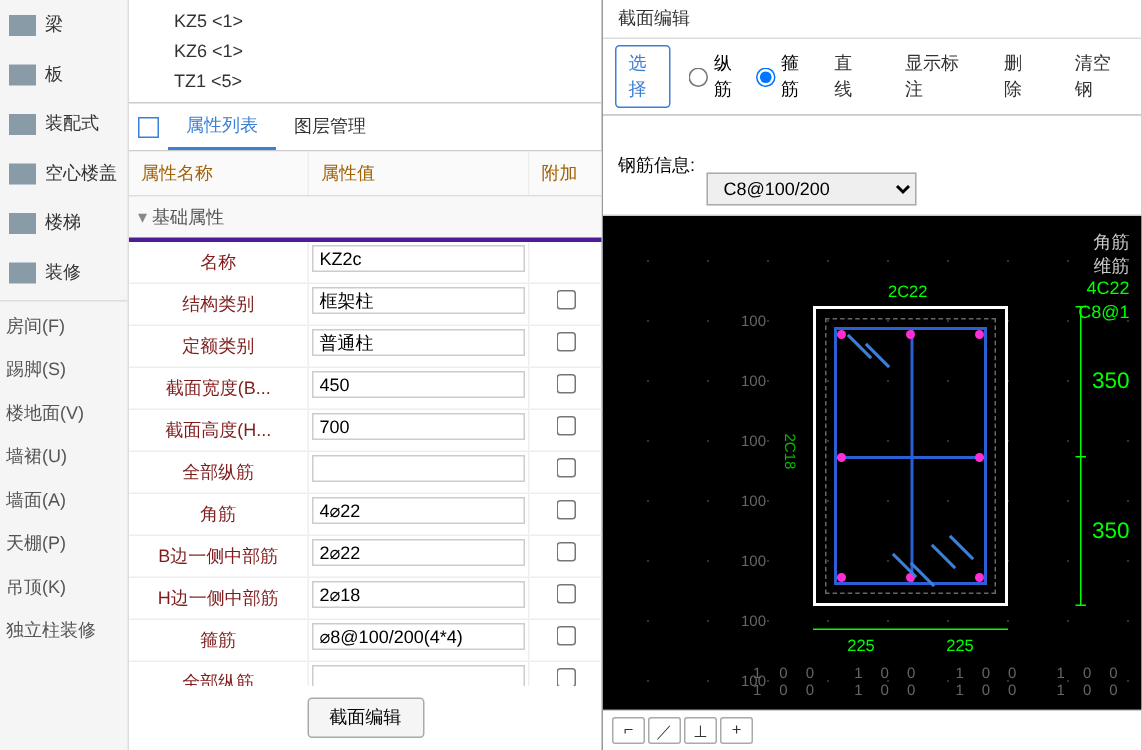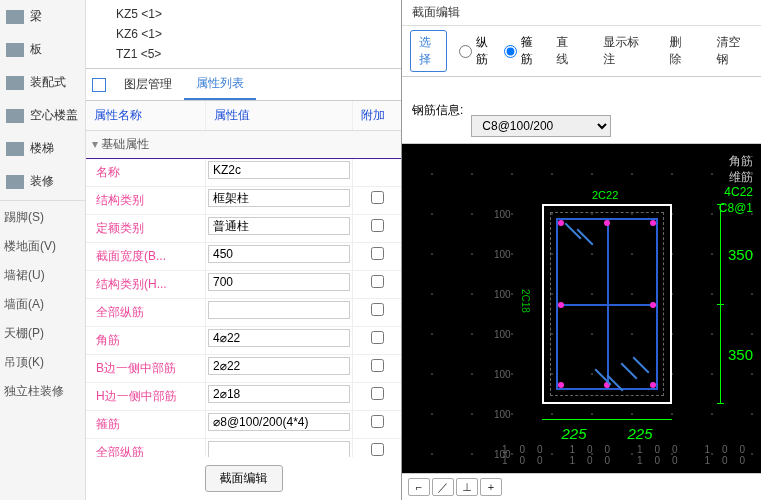--- a/index.html
+++ b/index.html
@@ -13,30 +13,30 @@
 .mid-col { width: 316px; display: flex; flex-direction: column; border-right: 1px solid #999; }
 .tree { padding: 4px 10px; color: #333; }
 .tree .ti { padding: 3px 20px; cursor: pointer; }
 
 .tabbar { display: flex; align-items: center; border-top: 1px solid #ccc; border-bottom: 1px solid #ccc; padding: 0 6px; }
 .tabbar .sq { width: 14px; height: 14px; border: 1px solid #3b7fd6; margin-right: 6px; }
 .tabbar .tab { padding: 6px 12px; color: #333; cursor: pointer; }
 .tabbar .tab.active { color: #3b7fd6; border-bottom: 2px solid #3b7fd6; }
 
 .prop-head { display: flex; border-bottom: 1px solid #ddd; background: #fafafa; }
-.prop-head div { padding: 6px 8px; color: #1d4ed8; }
+.prop-head div { padding: 6px 8px; color: #a16207; }
 .prop-head .c1 { width: 120px; border-right: 1px solid #eee; }
 .prop-head .c2 { flex: 1; border-right: 1px solid #eee; }
 .prop-head .c3 { width: 48px; }
 
 .props { flex: 1; overflow: auto; }
-.grp { background: #f8f8f8; padding: 5px 6px; color: #555; border-bottom: 1px solid #4c1d95; }
+.grp { background: #f8f8f8; padding: 5px 6px; color: #555; border-bottom: 3px solid #4c1d95; }
 .grp::before { content: "▾ "; color: #888; }
 .row { display: flex; border-bottom: 1px solid #eee; }
-.row .lbl { width: 120px; padding: 5px 10px; color: #ec4899; border-right: 1px solid #eee; }
+.row .lbl { width: 120px; padding: 5px 10px; color: #7f1d1d; border-right: 1px solid #eee; text-align: center; }
 .row .val { flex: 1; padding: 2px; border-right: 1px solid #eee; }
 .row .val input { width: 100%; border: 1px solid #ccc; padding: 1px 4px; font-size: 12px; }
 .row .chk { width: 48px; text-align: center; padding: 4px; }
 .row .chk input { width: 13px; height: 13px; }
 
 .btn-edit { margin: 8px auto; display: block; padding: 4px 14px; border: 1px solid #aaa; background: #f5f5f5; border-radius: 3px; cursor: pointer; }
 
 .right-col { flex: 1; background: #000; display: flex; flex-direction: column; position: relative; }
 .rc-title { background: #fff; color: #333; padding: 4px 10px; border-bottom: 1px solid #ddd; }
 .rc-toolbar { background: #fff; padding: 4px 8px; display: flex; align-items: center; gap: 12px; border-bottom: 1px solid #ccc; }
@@ -52,21 +52,21 @@
 .canvas .sect .inner { position: absolute; inset: 6px; border: 1px dashed #666; }
 .canvas .sect .stir { position: absolute; inset: 12px; border: 2px solid #2b5fd6; }
 .canvas .sect .hline { position: absolute; left: 12px; right: 12px; height: 2px; background: #2b5fd6; top: 50%; }
 .canvas .sect .vline { position: absolute; top: 12px; bottom: 12px; width: 2px; background: #2b5fd6; left: 50%; }
 .canvas .rebar-dot { position: absolute; width: 6px; height: 6px; border-radius: 50%; background: #ff2dd6; }
 .canvas .diag { position: absolute; width: 22px; height: 2px; background: #3b7fd6; transform: rotate(45deg); }
 .canvas .dim-v { position: absolute; right: 40px; top: 60px; height: 200px; width: 1px; background: #0f0; }
 .canvas .dim-v .tick { position: absolute; left: -3px; width: 7px; height: 1px; background: #0f0; }
 .canvas .dim-v .lab { position: absolute; left: 8px; color: #0f0; font-size: 15px; transform: translateY(-50%); }
 .canvas .dim-h { position: absolute; left: 140px; top: 275px; width: 130px; height: 1px; background: #0f0; }
-.canvas .dim-h .lab { position: absolute; top: 6px; color: #0f0; font-size: 15px; transform: translateX(-50%); font-style: italic; }
+.canvas .dim-h .lab { position: absolute; top: 6px; color: #0f0; font-size: 11px; transform: translateX(-50%); }
 .canvas .axis-lab { position: absolute; color: #666; font-size: 10px; }
 .canvas .top-dim { position: absolute; left: 140px; top: 45px; color: #0f0; font-size: 11px; }
 .canvas .ann { position: absolute; right: 8px; top: 10px; color: #ccc; font-size: 10px; text-align: right; line-height: 1.3; }
 .canvas .vlabel { position: absolute; left: 118px; top: 145px; color: #0b0; font-size: 10px; writing-mode: vertical-rl; }
 
 .status { background: #fff; border-top: 1px solid #ccc; padding: 4px 6px; display: flex; align-items: center; gap: 2px; color: #333; }
 .status .sbtn { width: 22px; height: 18px; border: 1px solid #aaa; border-radius: 2px; display: flex; align-items: center; justify-content: center; cursor: pointer; font-size: 11px; }
 .status .stxt { margin-left: 6px; white-space: nowrap; overflow: hidden; }
 </style>
 </head>
@@ -92,20 +92,23 @@
   <div class="item">
       <span class="ico"></span>
       <span>楼梯</span>
     </div>
   <div class="item">
       <span class="ico"></span>
       <span>装修</span>
     </div>
   <div class="sep"></div>
   <div class="item txt">
+      <span>房间(F)</span>
+    </div>
+  <div class="item txt">
       <span>踢脚(S)</span>
     </div>
   <div class="item txt">
       <span>楼地面(V)</span>
     </div>
   <div class="item txt">
       <span>墙裙(U)</span>
     </div>
   <div class="item txt">
       <span>墙面(A)</span>
@@ -122,22 +125,22 @@
 </div>
 
 <div class="mid-col">
   <div class="tree">
     <div class="ti">KZ5 &lt;1&gt;</div>
     <div class="ti">KZ6 &lt;1&gt;</div>
     <div class="ti">TZ1 &lt;5&gt;</div>
   </div>
   <div class="tabbar">
     <span class="sq"></span>
+    <span class="tab active">属性列表</span>
     <span class="tab">图层管理</span>
-    <span class="tab active">属性列表</span>
   </div>
   <div class="prop-head">
     <div class="c1">属性名称</div>
     <div class="c2">属性值</div>
     <div class="c3">附加</div>
   </div>
   <div class="props">
     <div class="grp">基础属性</div>
     <div class="row">
         <div class="lbl">名称</div>
@@ -153,21 +156,21 @@
         <div class="lbl">定额类别</div>
         <div class="val"><input value="普通柱" style=""></div>
         <div class="chk"><input type="checkbox" style=""></div>
       </div>
     <div class="row">
         <div class="lbl">截面宽度(B...</div>
         <div class="val"><input value="450" style=""></div>
         <div class="chk"><input type="checkbox" style=""></div>
       </div>
     <div class="row">
-        <div class="lbl">结构类别(H...</div>
+        <div class="lbl">截面高度(H...</div>
         <div class="val"><input value="700" style=""></div>
         <div class="chk"><input type="checkbox" style=""></div>
       </div>
     <div class="row">
         <div class="lbl">全部纵筋</div>
         <div class="val"><input value="" style=""></div>
         <div class="chk"><input type="checkbox" style=""></div>
       </div>
     <div class="row">
         <div class="lbl">角筋</div>

